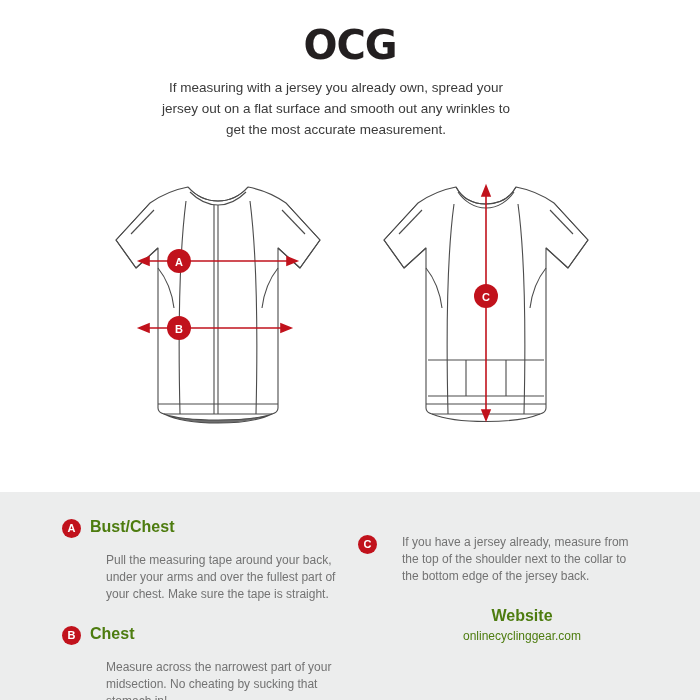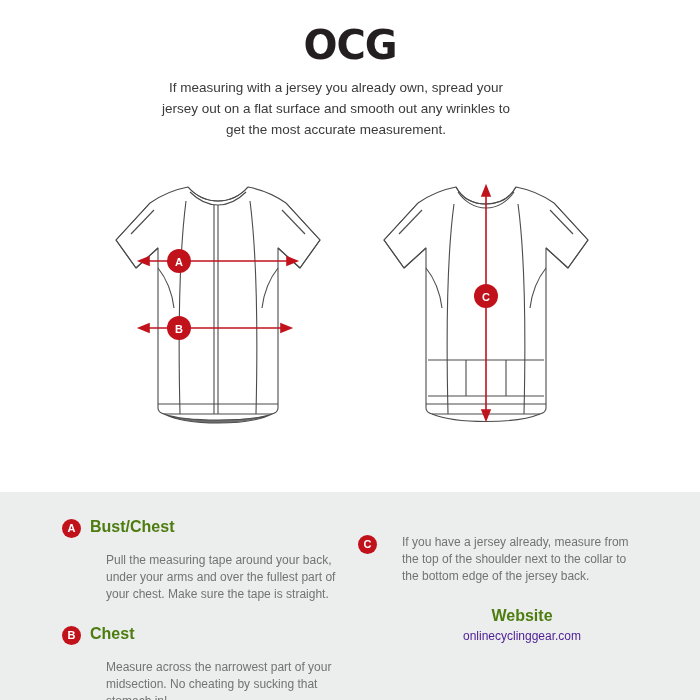--- a/index.html
+++ b/index.html
@@ -100,21 +100,21 @@
   }
   .legend-body {
     font-size: 12px;
     line-height: 1.42;
     color: #737373;
     margin: 16px;
   }
   .legend-link {
     font-size: 12px;
     line-height: 1.42;
-    color: #4c1d95;
+    color: #4d7c0f;
     display: block;
     text-decoration: none;
   }
   .no-badge { padding-left: 28px; text-align: center; }
 </style>
 </head>
 <body>
 
 <div id="page">
 

